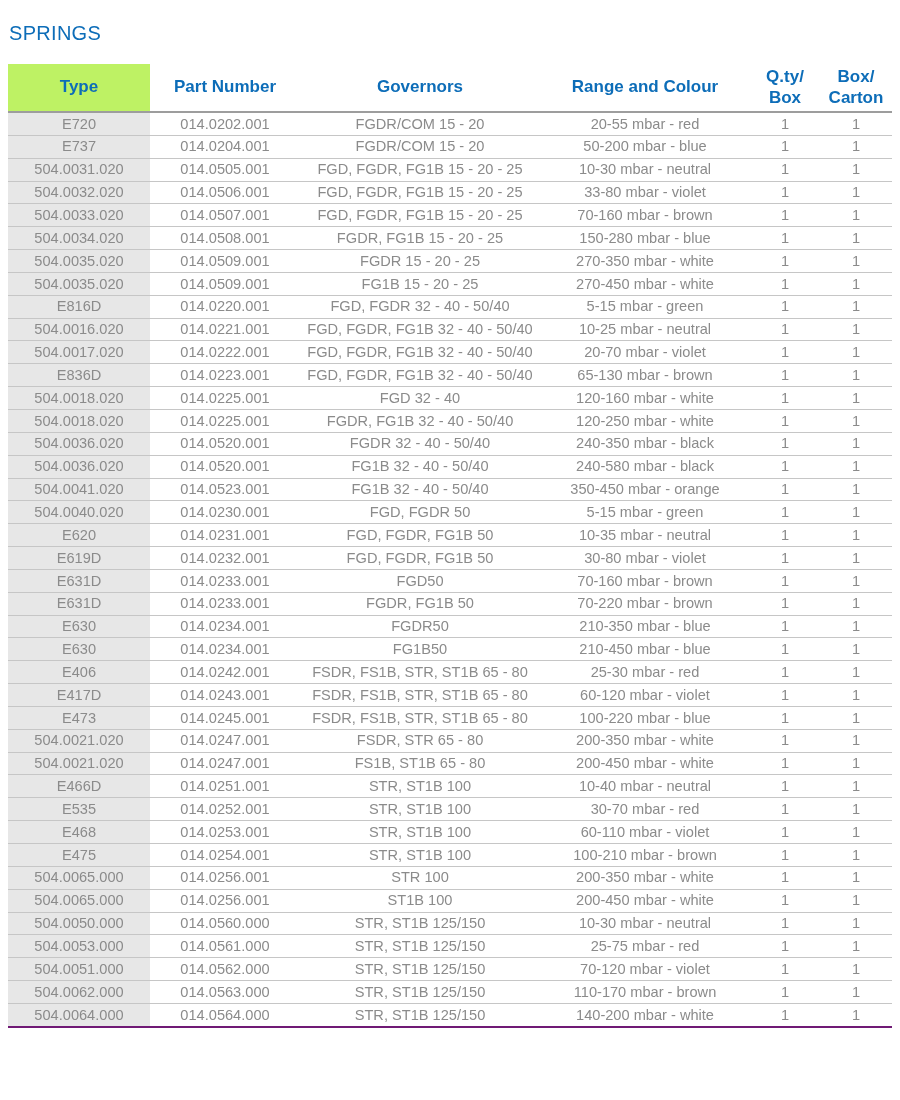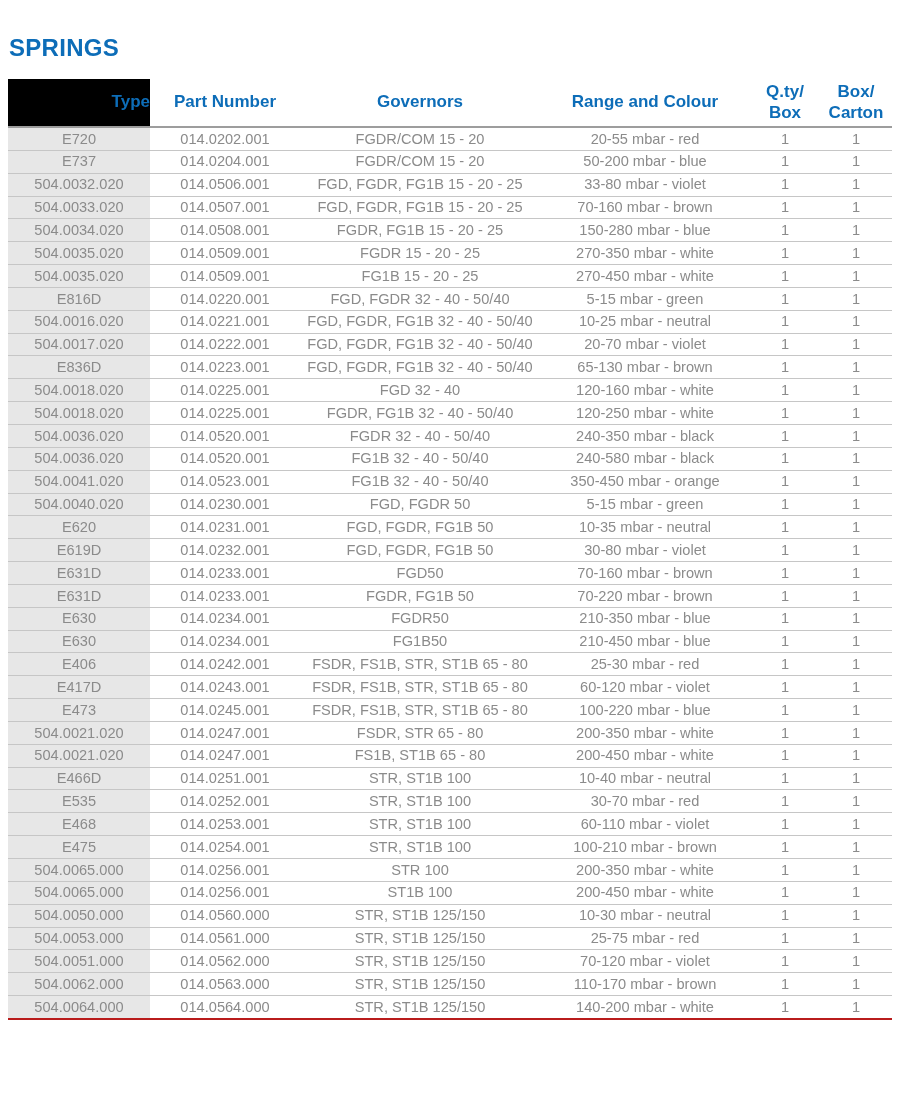--- a/index.html
+++ b/index.html
@@ -11,24 +11,24 @@
     width: 900px;
     height: 1100px;
     font-family: "Liberation Sans", sans-serif;
     overflow: hidden;
   }
   .page {
     padding: 0 8px;
   }
   .page-title {
     color: #0d6db8;
-    font-size: 24px;
-    font-weight: bold;
+    font-size: 20px;
+    font-weight: normal;
     letter-spacing: 0.3px;
-    margin: 37px 0 0 1px;
+    margin: 22px 0 0 1px;
     line-height: 22px;
   }
   table.springs {
     border-collapse: collapse;
     table-layout: fixed;
     width: 884px;
     margin-top: 20px;
   }
   col.c-type    { width: 142px; }
   col.c-part    { width: 150px; }
@@ -44,40 +44,39 @@
     line-height: 1.18;
     text-align: center;
     vertical-align: middle;
     height: 47px;
     padding: 0;
     white-space: pre-line;
     background: #ffffff;
     border-bottom: 2px solid #9d9d9d;
   }
   thead th.type-col {
-    background: #000000;
-    text-align: right;
+    background: #bef264;
   }
   tbody td {
     color: #8b8b8b;
     font-size: 14.6px;
     text-align: center;
     vertical-align: middle;
     height: 21.85px;
     line-height: 1;
     padding: 0;
     border-bottom: 1px solid #c6c6c6;
     white-space: nowrap;
     overflow: hidden;
   }
   tbody td.type-col {
     background: #e7e7e7;
   }
   tbody tr:last-child td {
-    border-bottom: 2px solid #b91c1c;
+    border-bottom: 2px solid #701a75;
   }
 </style>
 </head>
 <body>
 
 <div class="page">
   <h1 class="page-title">SPRINGS</h1>
 
   <table class="springs">
     <colgroup>
@@ -111,20 +110,28 @@
   </tr>
         <tr>
     <td class="type-col">E737</td>
     <td>014.0204.001</td>
     <td>FGDR/COM 15 - 20</td>
     <td>50-200 mbar - blue</td>
     <td>1</td>
     <td>1</td>
   </tr>
         <tr>
+    <td class="type-col">504.0031.020</td>
+    <td>014.0505.001</td>
+    <td>FGD, FGDR, FG1B 15 - 20 - 25</td>
+    <td>10-30 mbar - neutral</td>
+    <td>1</td>
+    <td>1</td>
+  </tr>
+        <tr>
     <td class="type-col">504.0032.020</td>
     <td>014.0506.001</td>
     <td>FGD, FGDR, FG1B 15 - 20 - 25</td>
     <td>33-80 mbar - violet</td>
     <td>1</td>
     <td>1</td>
   </tr>
         <tr>
     <td class="type-col">504.0033.020</td>
     <td>014.0507.001</td>

